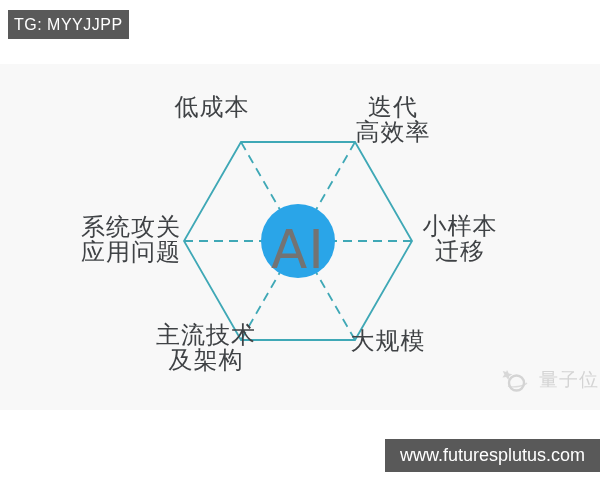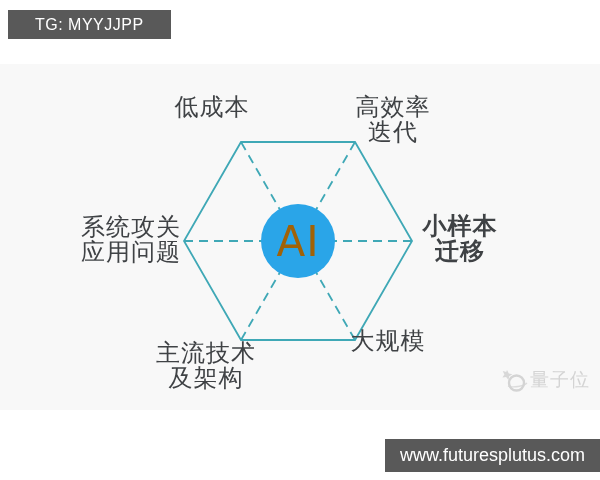--- a/index.html
+++ b/index.html
@@ -10,51 +10,51 @@
     font-family: "Liberation Sans", "DejaVu Sans", sans-serif;
   }
   .content-band {
     position: absolute; left: 0; top: 64px; width: 600px; height: 346px;
     background: var(--band-bg, #f8f8f8);
   }
   .badge {
     position: absolute; left: 8px; top: 10px; height: 29px;
     background: var(--badge-bg, #595959);
     color: #ffffff; font-size: 16px; line-height: 29px;
-    padding: 0 27px; letter-spacing: 0.5px;
+    padding: 0 6px; letter-spacing: 0.5px;
   }
   .diagram-svg { position: absolute; left: 0; top: 0; }
   .diagram-svg .spoke {
     stroke: var(--line-color, #3fa8b6); stroke-width: 1.8;
     stroke-dasharray: 9 6; fill: none;
   }
   .diagram-svg .hex {
     stroke: var(--line-color, #3fa8b6); stroke-width: 1.8; fill: none;
   }
   .diagram-svg .core { fill: var(--circle-color, #2aa5e8); }
   .ai-label {
-    position: absolute; left: 261px; top: 204px; width: 74px; height: 74px;
+    position: absolute; left: 261px; top: 212px; width: 74px; height: 74px;
     display: flex; align-items: center; justify-content: center;
-    color: #a16207; font-size: 42px; font-family: "DejaVu Sans", sans-serif;
+    color: #737373; font-size: 53px; font-family: "DejaVu Sans", sans-serif;
     letter-spacing: 1px;
   }
   .node-label {
     position: absolute; width: 150px; text-align: center;
     color: var(--text-color, #3f4245);
     font-size: 24px; line-height: 25px; letter-spacing: 1px;
   }
   .node-top-left    { left: 137px; top: 94px;  }
   .node-top-right   { left: 318px; top: 94px;  }
   .node-left        { left: 56px;  top: 214px; }
-  .node-right       { left: 385px; top: 213px; font-weight: bold; }
-  .node-bottom-left { left: 131px; top: 340px; }
+  .node-right       { left: 385px; top: 213px; }
+  .node-bottom-left { left: 131px; top: 322px; }
   .node-bottom-right{ left: 313px; top: 328px; }
   .watermark {
     position: absolute; left: 500px; top: 366px; height: 28px;
-    display: flex; align-items: center; gap: 2px;
+    display: flex; align-items: center; gap: 11px;
     color: var(--wm-color, #d4d4d4);
     font-size: 19px; letter-spacing: 1px;
   }
   .footer-banner {
     position: absolute; left: 385px; top: 439px; width: 215px; height: 33px;
     background: var(--footer-bg, #595959);
     color: #ffffff; font-size: 18px; line-height: 33px; text-align: center;
   }
 </style>
 </head>
@@ -76,22 +76,22 @@
   <polygon class="hex" points="412,241 355,142 241,142 184,241 241,340 355,340"></polygon>
   <circle class="core" cx="298" cy="241" r="37"></circle>
 </svg>
 
 <div class="ai-label">AI</div>
 
 <div class="node-label node-top-left">
   <div>低成本</div>
 </div>
 <div class="node-label node-top-right">
+  <div>迭代</div>
   <div>高效率</div>
-  <div>迭代</div>
 </div>
 <div class="node-label node-left">
   <div>系统攻关</div>
   <div>应用问题</div>
 </div>
 <div class="node-label node-right">
   <div>小样本</div>
   <div>迁移</div>
 </div>
 <div class="node-label node-bottom-left">

